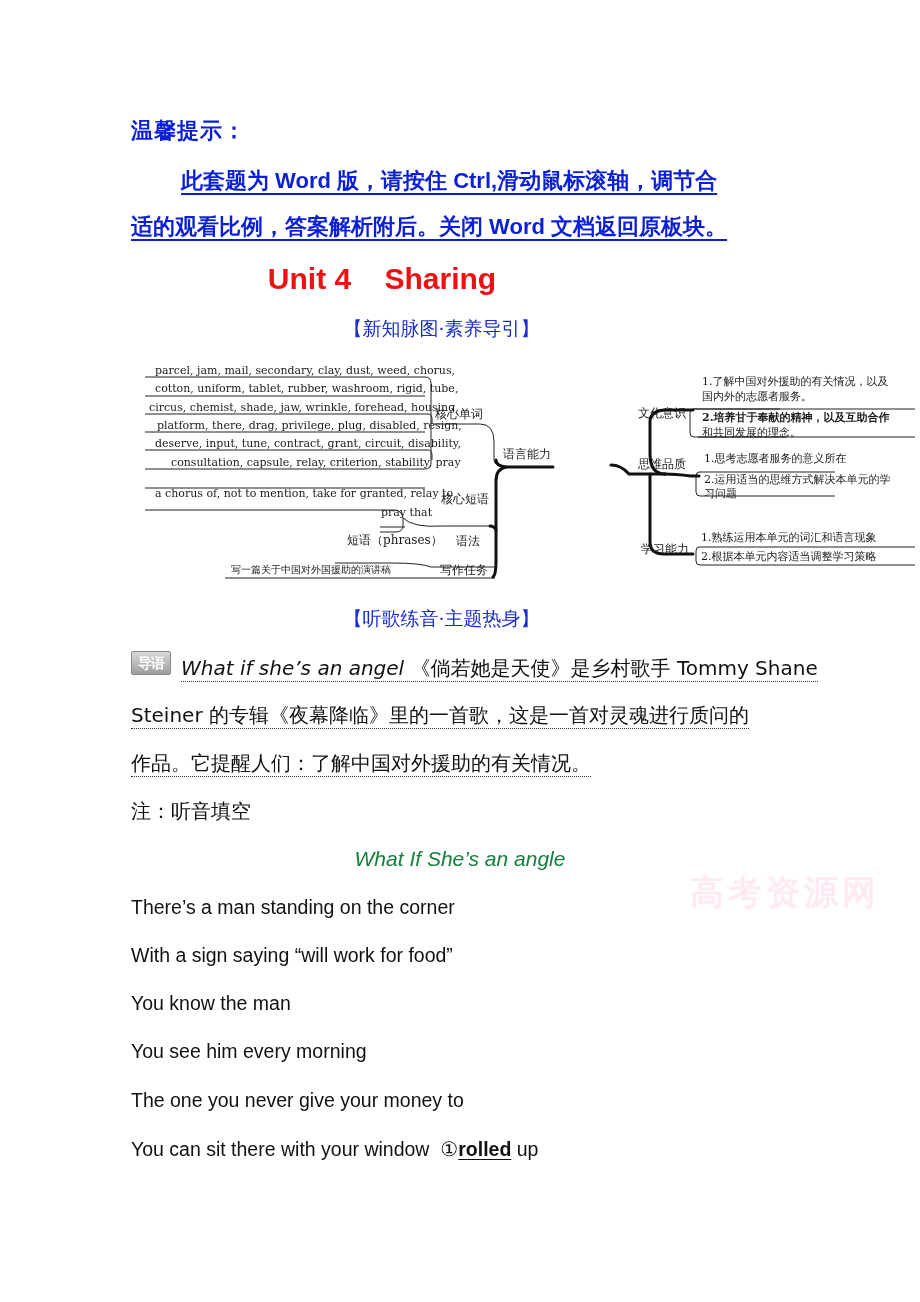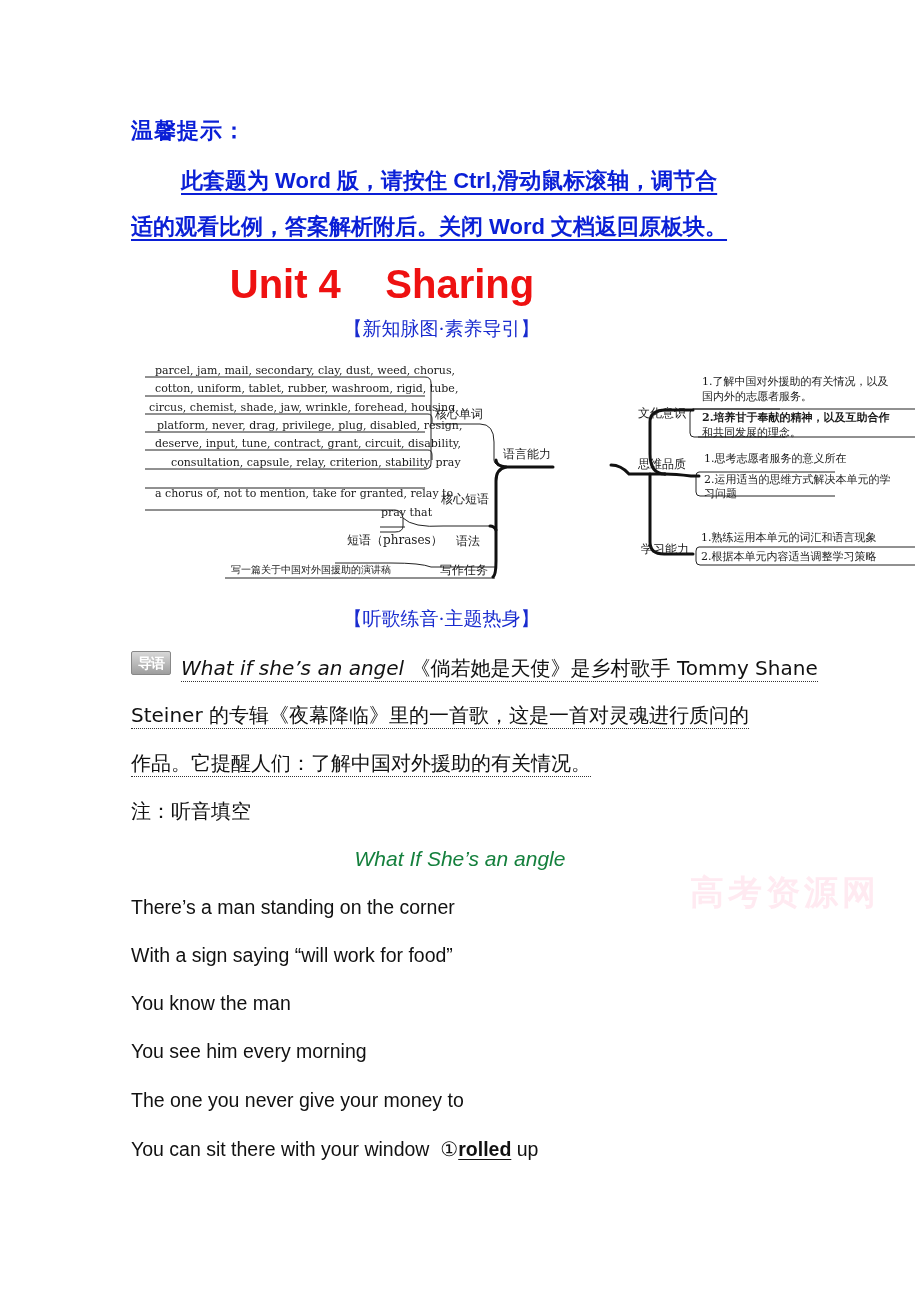--- a/index.html
+++ b/index.html
@@ -7,21 +7,21 @@
          font-family: "Liberation Sans", "DejaVu Sans", sans-serif; color: #000; }
   .abs { position: absolute; }
 
   
   .tip-title { left: 131px; top: 116px; font-size: 22px; font-weight: bold; color: #0a1fd6; letter-spacing: 1px; }
   .tip-line { font-size: 22px; font-weight: bold; color: #0a1fd6; text-decoration: underline; text-decoration-color: #0a1fd6; text-underline-offset: 5px; white-space: nowrap; }
   .tip-line1 { left: 181px; top: 166px; }
   .tip-line2 { left: 131px; top: 212px; }
 
   
-  .unit-title { left: 0; width: 764px; top: 262px; text-align: center; font-size: 40px; font-weight: bold; color: #ee1111; white-space: pre; }
+  .unit-title { left: 0; width: 764px; top: 262px; text-align: center; font-size: 30px; font-weight: bold; color: #ee1111; white-space: pre; }
   .section-head { left: 0; width: 883px; text-align: center; font-size: 19px; color: #1a2ccf; font-family: "DejaVu Serif", serif; }
   .sh1 { top: 316px; }
   .sh2 { top: 606px; }
 
   
   .map { left: 145px; top: 360px; width: 775px; height: 225px; font-family: "DejaVu Serif", "Liberation Serif", serif; }
   .mm-text { position: absolute; font-size: 11px; white-space: nowrap; color: #1a1a1a; text-align: center; }
   .mm-cn { position: absolute; font-size: 12px; white-space: nowrap; color: #1a1a1a; }
   .mm-cn-sm { position: absolute; font-size: 11px; white-space: nowrap; color: #1a1a1a; line-height: 15px; }
   .oval { position: absolute; left: 408px; top: 50px; width: 58px; height: 110px; border: 1.4px solid #222; border-radius: 50%; box-sizing: border-box; }
@@ -98,21 +98,21 @@
       <path d="M466 105 q10 0 18 9 H520"></path>
       <path d="M520 114 q-15 0 -15 -20 V62 q0 -12 16 -12 H548"></path>
       <path d="M505 114 v68 q0 12 14 12 H548"></path>
       <path d="M520 114 q10 0 26 2 h8"></path>
     </g>
   </svg>
 
   <div class="mm-text" style="left:10px;top:4px;">parcel, jam, mail, secondary, clay, dust, weed, chorus,</div>
   <div class="mm-text" style="left:10px;top:22px;">cotton, uniform, tablet, rubber, washroom, rigid, tube,</div>
   <div class="mm-text" style="left:4px;top:41px;">circus, chemist, shade, jaw, wrinkle, forehead, housing,</div>
-  <div class="mm-text" style="left:12px;top:59px;">platform, never, drag, privilege,  plug, disabled, resign,</div>
+  <div class="mm-text" style="left:12px;top:59px;">platform, there, drag, privilege,  plug, disabled, resign,</div>
   <div class="mm-text" style="left:10px;top:77px;">deserve, input, tune, contract, grant, circuit, disability,</div>
   <div class="mm-text" style="left:26px;top:96px;">consultation, capsule, relay, criterion, stability, pray</div>
   <div class="mm-cn" style="left:290px;top:46px;">核心单词</div>
   <div class="mm-cn" style="left:358px;top:86px;">语言能力</div>
 
   <div class="mm-text" style="left:10px;top:127px;">a chorus of, not to mention, take for granted, relay to,</div>
   <div class="mm-text" style="left:236px;top:146px;">pray that</div>
   <div class="mm-cn" style="left:296px;top:131px;">核心短语</div>
 
   <div class="mm-cn" style="left:202px;top:172px;">短语（phrases）</div>

